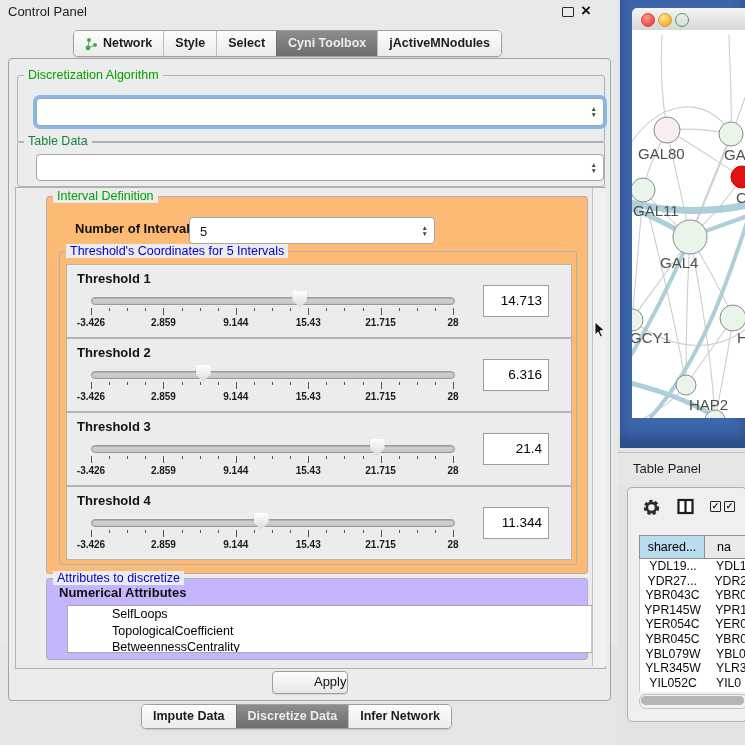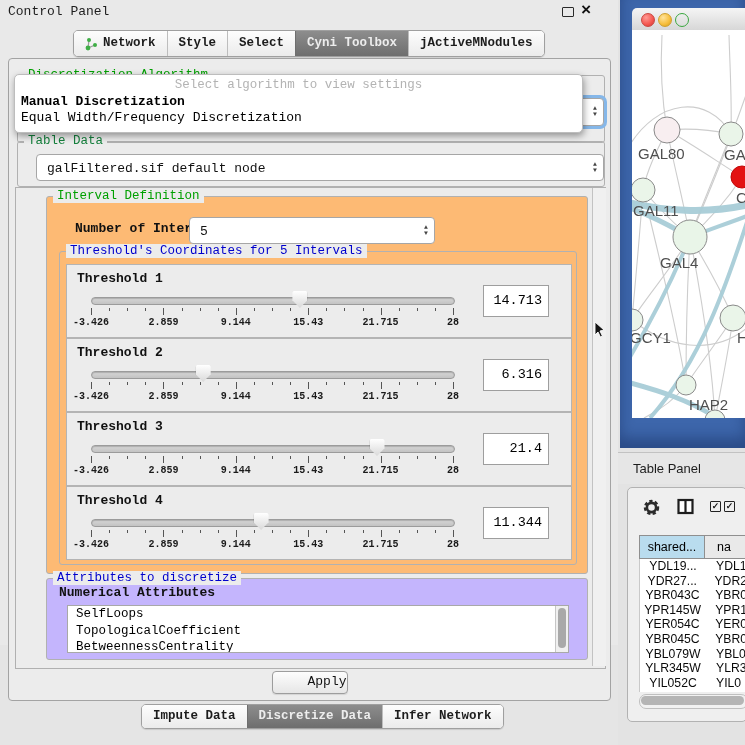--- a/index.html
+++ b/index.html
@@ -1,18 +1,18 @@
 <!DOCTYPE html>
 <html><head>
 <meta charset="utf-8">
 <style>
   html,body{margin:0;padding:0;width:745px;height:745px;overflow:hidden;
     font-family:"Liberation Sans",sans-serif;background:#e5e5e5;}
   
-  .left-window{position:absolute;left:0;top:0;width:618px;height:645px;background:#e9e9e9;border-right:1px solid #9a9a9a;font-family:Liberation Mono, monospace;}
+  .left-window{position:absolute;left:0;top:0;width:618px;height:645px;background:#e9e9e9;border-right:1px solid #9a9a9a;}
   .titlebar{position:absolute;left:0;top:0;width:100%;height:24px;}
   .titlebar .wtitle{position:absolute;left:8px;top:4px;font-size:13px;color:#1d1d1d;}
   .float-btn{position:absolute;left:562px;top:7px;width:10px;height:8px;border:1.5px solid #2a2a2a;border-radius:1px;}
   .close-btn{position:absolute;left:581px;top:1px;font-size:17px;font-weight:bold;color:#111;}
   
   .seg-tabs{position:absolute;display:flex;height:25px;border:1px solid #9f9f9f;border-radius:5px;overflow:hidden;
     box-shadow:0 1px 1px rgba(0,0,0,.12);background:#f5f5f5;}
   .seg{display:flex;align-items:center;gap:5px;padding:0 11px;font-size:12.5px;font-weight:600;color:#1c1c1c;
     background:linear-gradient(#fdfdfd,#ebebeb);border-left:1px solid #bdbdbd;line-height:25px;white-space:nowrap;}
   .seg:first-child{border-left:none;}
@@ -48,21 +48,21 @@
   .thumb{position:absolute;top:26px;width:15px;height:17px;background:linear-gradient(#ffffff,#d9d9d9);
     clip-path:polygon(8% 0,92% 0,100% 10%,100% 55%,50% 100%,0 55%,0 10%);filter:drop-shadow(0 1px 1px rgba(0,0,0,.45));}
   .ticks{position:absolute;left:24px;top:43px;width:362px;height:8px;}
   .tick{position:absolute;top:0;width:1px;height:3px;background:#555;}
   .tick.major{height:7px;}
   .ticklabels{position:absolute;left:24px;top:52px;width:362px;height:12px;}
   .ticklabels span{position:absolute;transform:translateX(-50%);font-size:10px;font-weight:bold;color:#1a1a1a;white-space:nowrap;}
   .valuebox{position:absolute;left:416px;top:20px;width:58px;height:30px;background:#fff;border:1px solid #9e9e9e;
     font-size:13.5px;color:#000;text-align:right;line-height:30px;padding-right:6px;}
   
-  .listbox{position:absolute;left:20px;top:26px;width:500px;height:46px;background:#fff;border:1px solid #a8a8a8;overflow:hidden;}
+  .listbox{position:absolute;left:20px;top:26px;width:500px;height:46px;background:#fff;border:1px solid #a8a8a8;overflow:hidden;padding-left:36px;}
   .listbox .li{height:16.5px;line-height:16.5px;padding-left:8px;font-size:12.5px;color:#000;}
   .list-vsb{position:absolute;right:0;top:0;width:12px;height:100%;background:#f0f0f0;border-left:1px solid #c6c6c6;}
   .list-vsb .th{position:absolute;left:1.5px;top:2px;width:8px;height:40px;background:#a9a9a9;border-radius:4px;}
   .apply-btn{position:absolute;left:50%;transform:translateX(-50%);top:612px;width:74px;height:21px;
     background:linear-gradient(#fdfdfd,#e6e6e6);border:1px solid #9d9d9d;border-radius:4px;
     font-size:13px;color:#111;text-align:right;line-height:20px;box-shadow:0 1px 1px rgba(0,0,0,.1);}
   .bold-label{font-weight:bold;font-size:13px;color:#111;position:absolute;}
   
   .right-area{position:absolute;left:618px;top:0;width:127px;height:745px;background:#e3e3e3;}
   .netwin{position:absolute;left:2px;top:0;width:125px;height:448px;background:#3d66ab;
@@ -127,30 +127,24 @@
 
   <div class="frame">
 
     <div class="group" style="left:8px;top:16px;width:586px;height:66px;">
       <span class="group-title t-green">Discretization Algorithm</span>
       <div class="combo focus-ring" style="left:18px;top:22px;width:566px;height:26px;">
         <span class="spin">▲<br>▼</span>
       </div>
     </div>
 
-    <div class="popup">
-      <div class="ph">Select algorithm to view settings</div>
-      <div class="it b">Manual Discretization</div>
-      <div class="it">Equal Width/Frequency Discretization</div>
-    </div>
 
     <div class="group" style="left:8px;top:82px;width:586px;height:44px;">
       <span class="group-title t-dark">Table Data</span>
       <div class="combo" style="left:18px;top:12px;width:566px;height:25px;">
-        <span class="cv">galFiltered.sif default node</span>
         <span class="spin">▲<br>▼</span>
       </div>
     </div>
 
     <div class="scrollpane">
 
       <div class="group" style="left:30px;top:8px;width:540px;height:376px;background:#fdba74;">
         <span class="group-title t-green">Interval Definition</span>
         <span class="bold-label" style="left:28px;top:24px;">Number of Intervals</span>
         <div class="combo" style="left:142px;top:20px;width:244px;height:25px;">

